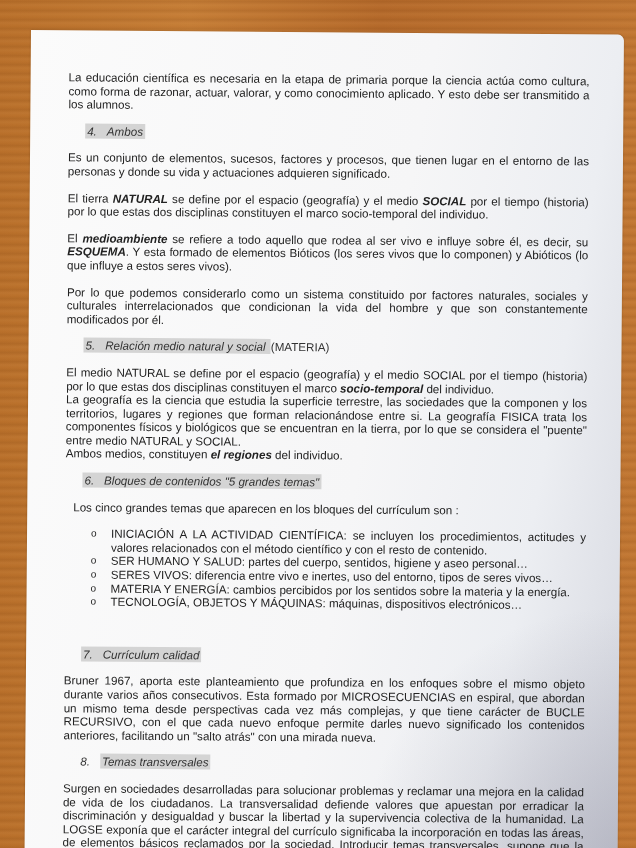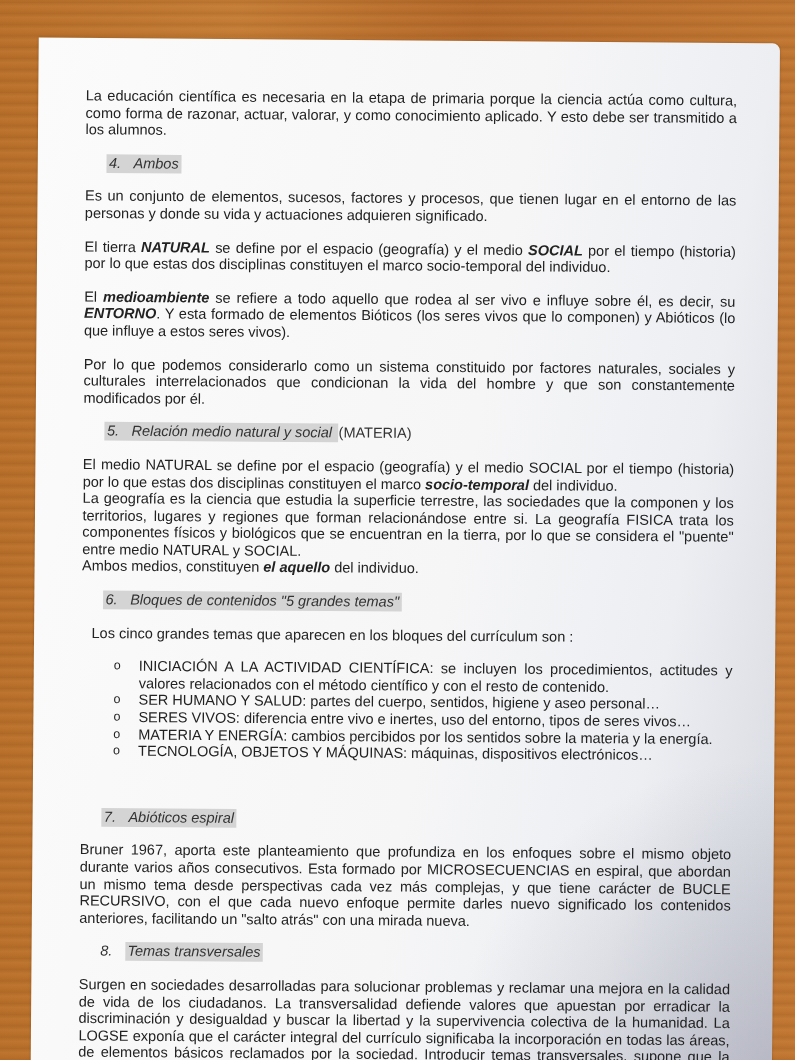--- a/index.html
+++ b/index.html
@@ -56,53 +56,53 @@
     <div class="gap"></div>
 
     <div class="heading">
       <span class="hl"><span class="num">4.</span><span>Ambos</span></span>
     </div>
     <div class="gap"></div>
     <p>Es un conjunto de elementos, sucesos, factores y procesos, que tienen  lugar en el entorno de las personas y donde su vida y actuaciones adquieren significado.</p>
     <div class="gap"></div>
     <p><span>El tierra </span><b>NATURAL</b><span> se define por el espacio (geografía) y el medio </span><b>SOCIAL</b><span> por el tiempo (historia) por lo que estas dos disciplinas constituyen el marco socio-temporal del individuo.</span></p>
     <div class="gap"></div>
-    <p><span>El </span><b>medioambiente</b><span> se refiere a todo aquello que rodea al ser vivo e influye sobre él, es decir, su </span><b>ENTORNO</b><span>. Y esta formado de elementos Bióticos (los seres vivos que lo componen) y Abióticos (lo que influye a estos seres vivos).</span></p>
+    <p><span>El </span><b>medioambiente</b><span> se refiere a todo aquello que rodea al ser vivo e influye sobre él, es decir, su </span><b>ESQUEMA</b><span>. Y esta formado de elementos Bióticos (los seres vivos que lo componen) y Abióticos (lo que influye a estos seres vivos).</span></p>
     <div class="gap"></div>
     <p>Por lo que podemos considerarlo como un sistema constituido por factores naturales, sociales y culturales interrelacionados que condicionan la vida del hombre y que son constantemente modificados por él.</p>
     <div class="gap"></div>
 
     <div class="heading">
       <span class="hl"><span class="num">5.</span><span>Relación medio natural y social </span></span><span style="font-style:normal">(MATERIA)</span>
     </div>
     <div class="gap"></div>
     <p><span>El medio NATURAL se define por el espacio (geografía) y el medio SOCIAL por el tiempo (historia) por lo que estas dos disciplinas constituyen el marco </span><b>socio-temporal</b><span> del individuo.</span></p>
     <p>La geografía es la ciencia que estudia la superficie terrestre, las sociedades que la componen y los territorios, lugares y regiones que forman relacionándose entre si. La geografía FISICA trata los componentes físicos y biológicos que se encuentran en la tierra, por lo que se considera el "puente" entre medio NATURAL y SOCIAL.</p>
-    <p><span>Ambos medios, constituyen </span><b>el aquello</b><span> del individuo.</span></p>
+    <p><span>Ambos medios, constituyen </span><b>el regiones</b><span> del individuo.</span></p>
     <div class="gap"></div>
 
     <div class="heading">
       <span class="hl"><span class="num">6.</span><span>Bloques de contenidos "5 grandes temas"</span></span>
     </div>
     <div class="gap"></div>
     <p style="padding-left:8px">Los cinco grandes temas que aparecen en los bloques del currículum son :</p>
     <div class="gap"></div>
     <ul class="bullets">
       <li>INICIACIÓN A LA ACTIVIDAD CIENTÍFICA: se incluyen los procedimientos, actitudes y valores relacionados con el método científico y con el resto de contenido.</li>
       <li>SER HUMANO Y SALUD: partes del cuerpo, sentidos, higiene y aseo personal…</li>
       <li>SERES VIVOS: diferencia entre vivo e inertes, uso del entorno, tipos de seres vivos…</li>
       <li>MATERIA Y ENERGÍA: cambios percibidos por los sentidos sobre la materia y la energía.</li>
       <li>TECNOLOGÍA, OBJETOS Y MÁQUINAS: máquinas, dispositivos electrónicos…</li>
     </ul>
     <div class="gap"></div>
     <div class="gap"></div>
     <div class="gap"></div>
 
     <div class="heading">
-      <span class="hl"><span class="num">7.</span><span>Abióticos espiral</span></span>
+      <span class="hl"><span class="num">7.</span><span>Currículum calidad</span></span>
     </div>
     <div class="gap"></div>
     <p>Bruner 1967, aporta este planteamiento que profundiza en los enfoques sobre el mismo objeto durante varios años consecutivos. Esta formado por MICROSECUENCIAS en espiral, que abordan un mismo tema desde perspectivas cada vez más complejas, y que tiene carácter de BUCLE RECURSIVO, con el que cada nuevo enfoque permite darles nuevo significado los contenidos anteriores, facilitando un "salto atrás" con una mirada nueva.</p>
     <div class="gap"></div>
 
     <div class="heading">
       <span class="num">8.</span><span class="hl">Temas transversales</span>
     </div>
     <div class="gap"></div>
     <p>Surgen en sociedades desarrolladas para solucionar problemas y reclamar una mejora en la calidad de vida de los ciudadanos. La transversalidad defiende valores que apuestan por erradicar la discriminación y desigualdad y buscar la libertad y la supervivencia colectiva de la humanidad. La LOGSE exponía que el carácter integral del currículo significaba la incorporación en todas las áreas, de elementos básicos reclamados por la sociedad. Introducir temas transversales, supone que la escuela cuente con la realidad externa y eduque para poder vivir en ella, apueste por una formación integral de sus alumnos, cree un clima que posibilite las vivencias y actuaciones e inserte sus objetivos en temas transversales en el PEC.</p>

